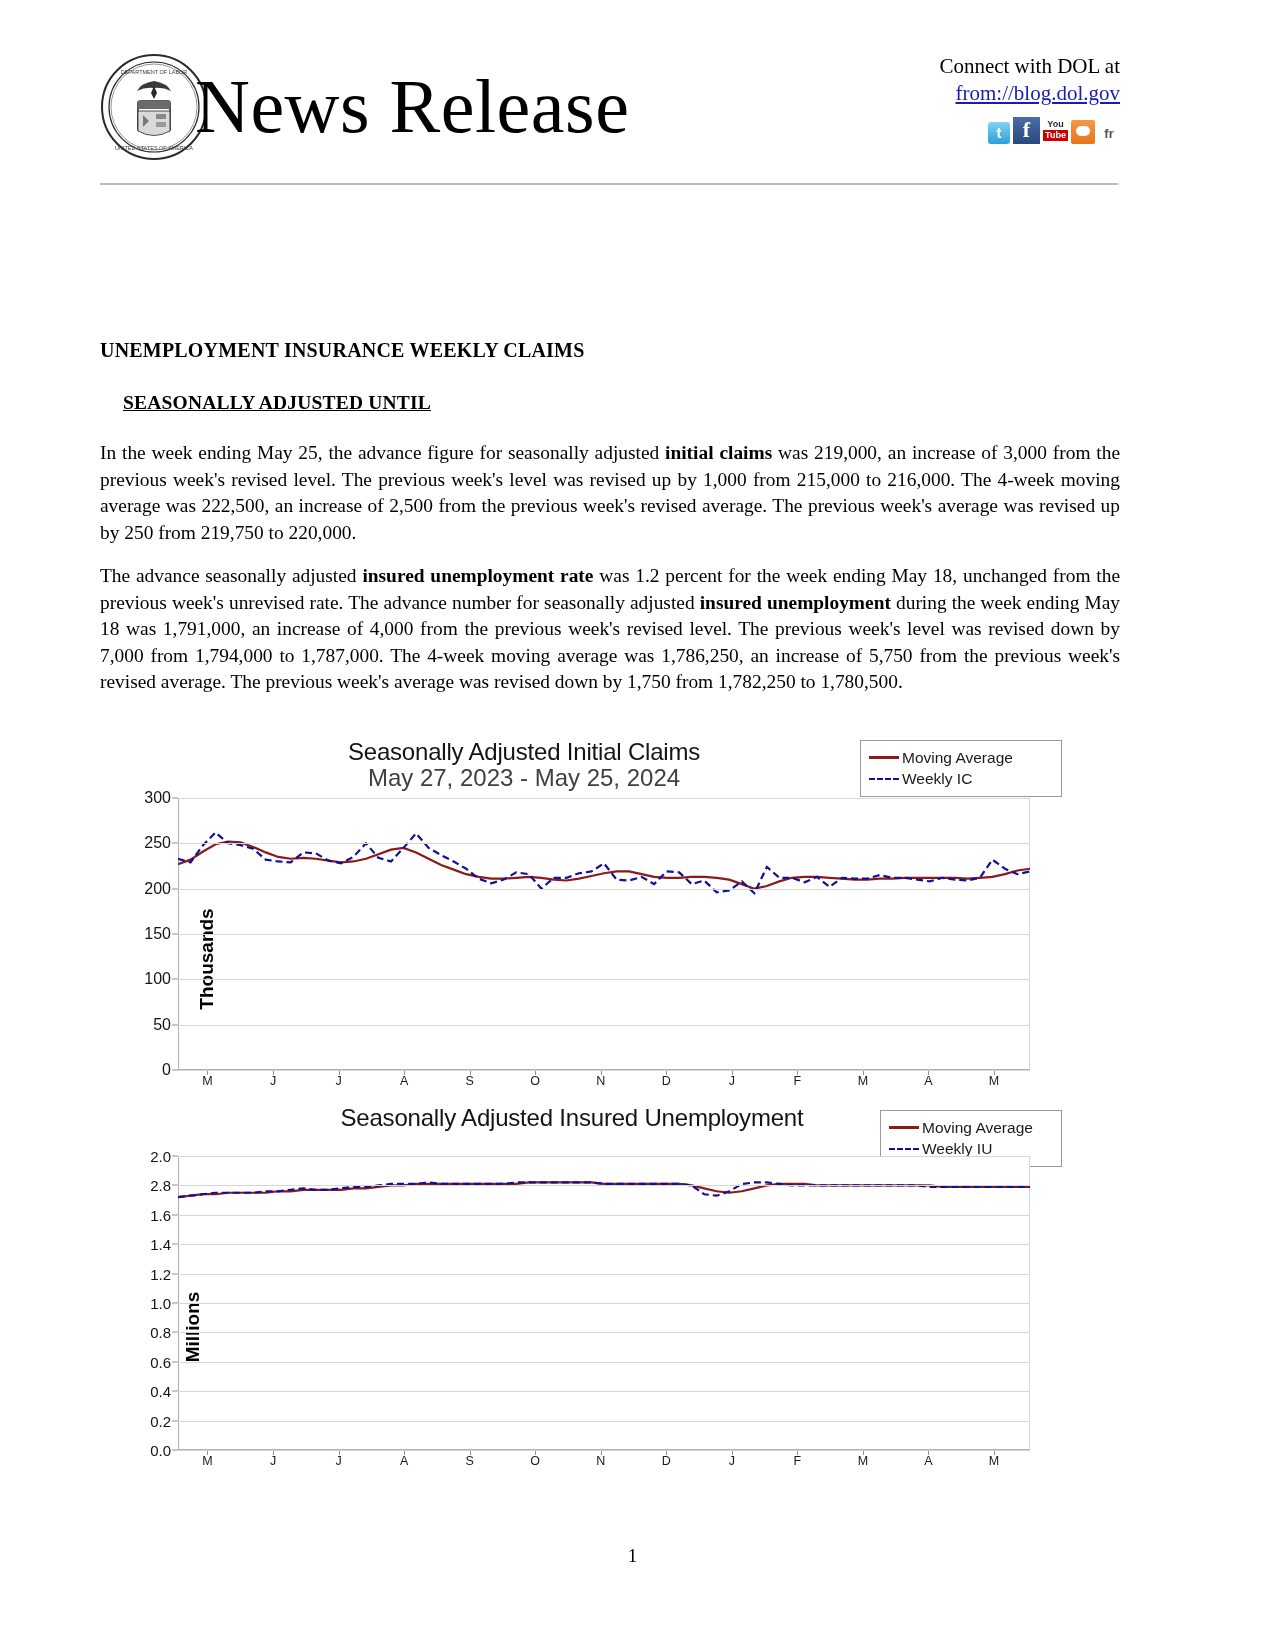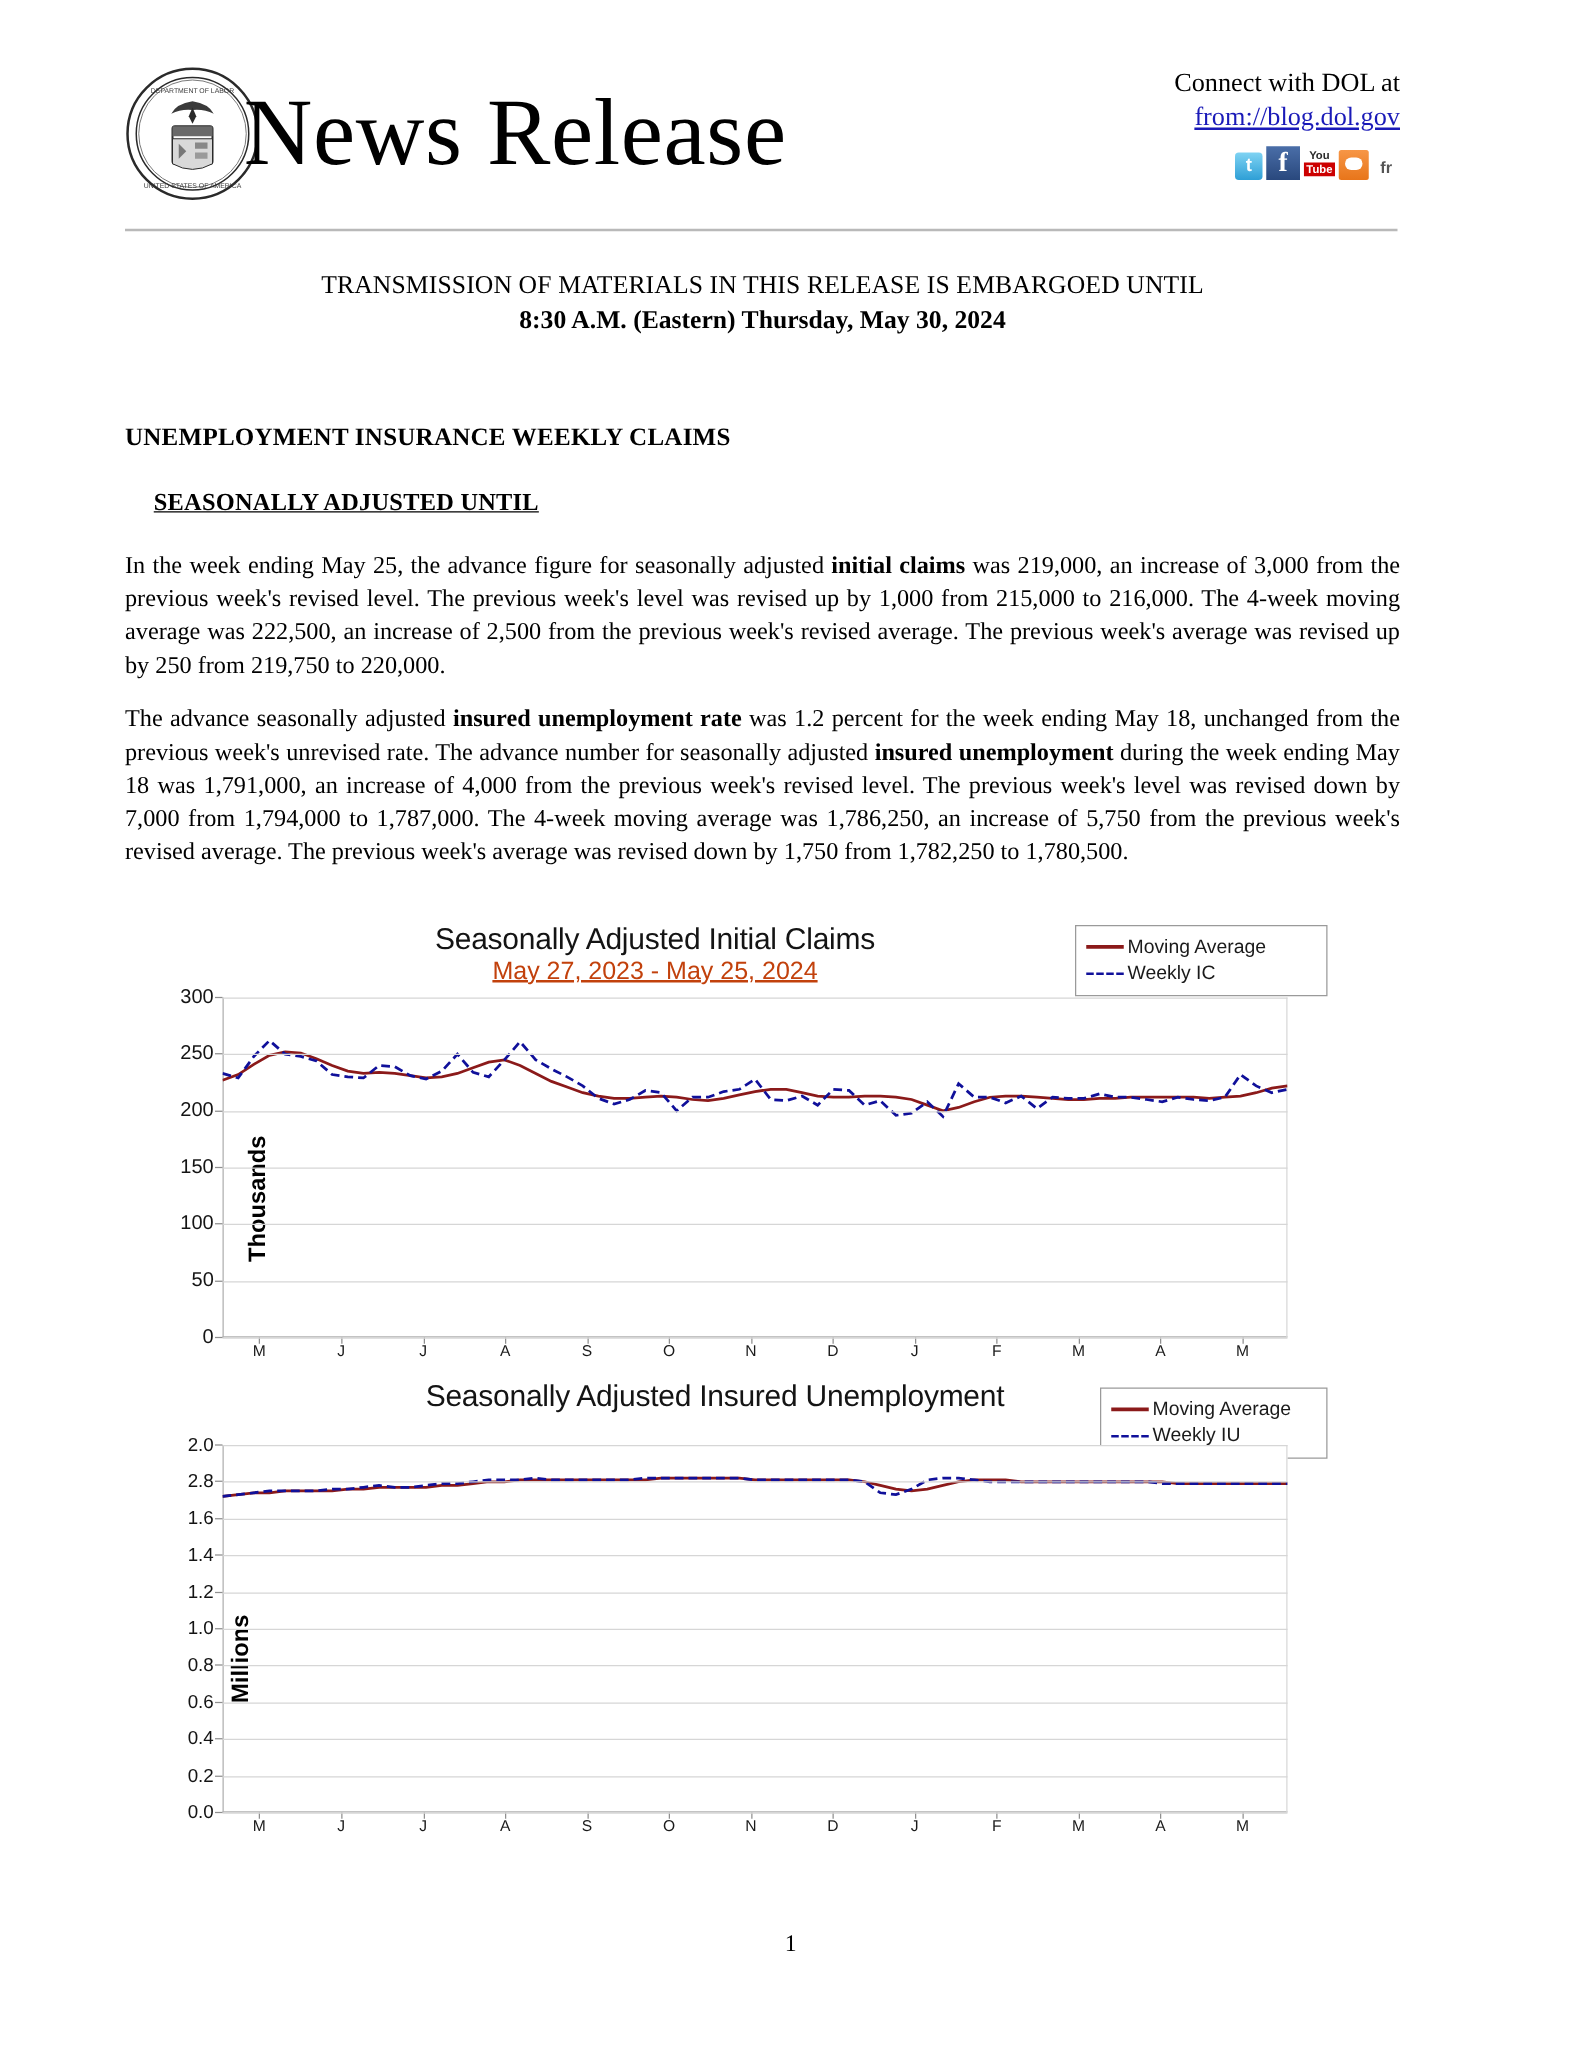--- a/index.html
+++ b/index.html
@@ -221,24 +221,23 @@
   #chart1 .chart-title { top: 8px; }
   #chart2 .chart-title { top: 4px; }
   .ct-main {
     font-size: 24px;
     line-height: 28px;
     font-weight: normal;
     color: #141414;
     letter-spacing: -0.2px;
   }
   .ct-sub {
-    font-size: 20px;
+    font-size: 24px;
     line-height: 23px;
-    color: #c2410c;
-    text-decoration: underline;
+    color: #404040;
   }
   #chart1 .chart-title { transform: translateX(-86px); }
   #chart2 .chart-title { transform: translateX(-38px); }
 
   .legend {
     position: absolute;
     background: #fff;
     border: 1px solid #9a9a9a;
     font-family: "Liberation Sans", sans-serif;
     box-sizing: border-box;
@@ -392,24 +391,20 @@
           <span class="yt-tube">Tube</span>
         </span>
         <span class="soc soc-chat"></span>
         <span class="soc soc-fr">fr</span>
       </div>
     </div>
   </div>
 
   <div class="header-rule"></div>
 
-  <div class="embargo">
-    <div class="embargo-l1">TRANSMISSION OF MATERIALS IN THIS RELEASE IS EMBARGOED UNTIL</div>
-    <div class="embargo-l2">8:30 A.M. (Eastern) Thursday, May 30, 2024</div>
-  </div>
 
   <div class="sec-title">UNEMPLOYMENT  INSURANCE  WEEKLY CLAIMS</div>
   <div class="sub-title">SEASONALLY  ADJUSTED  UNTIL</div>
 
   <div class="para" id="para1">
     <span>In the week ending May 25, the advance figure for seasonally adjusted </span><b>initial claims</b><span> was 219,000, an increase of 3,000 from the previous week's revised level. The previous week's level was revised up by 1,000 from 215,000 to 216,000. The 4-week moving average was 222,500, an increase of 2,500 from the previous week's revised average. The previous week's average was revised up by 250 from 219,750 to 220,000.</span>
   </div>
 
   <div class="para" id="para2">
     <span>The advance seasonally adjusted </span><b>insured unemployment rate</b><span> was 1.2 percent for the week ending May 18, unchanged from the previous week's unrevised rate. The advance number for seasonally adjusted </span><b>insured unemployment</b><span> during the week ending May 18 was 1,791,000, an increase of 4,000 from the previous week's revised level. The previous week's level was revised down by 7,000 from 1,794,000 to 1,787,000. The 4-week moving average was 1,786,250, an increase of 5,750 from the previous week's revised average. The previous week's average was revised down by 1,750 from 1,782,250 to 1,780,500.</span>

